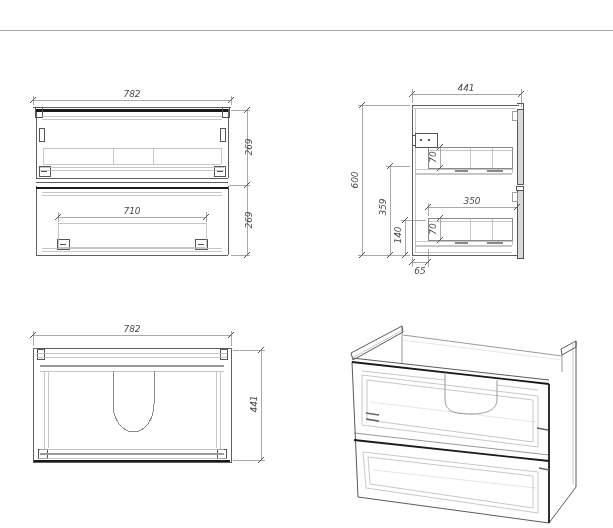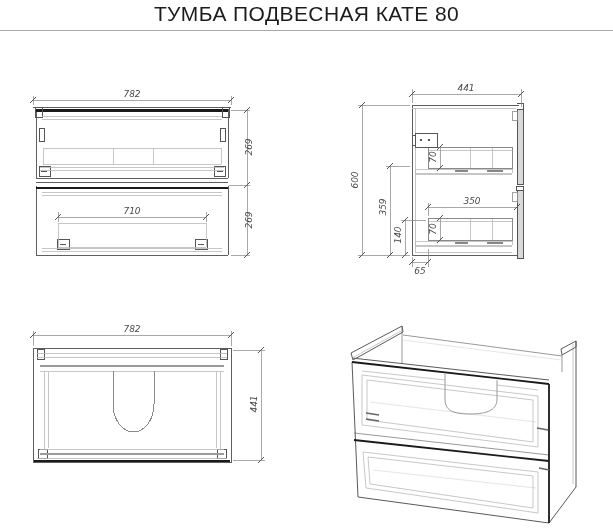--- a/index.html
+++ b/index.html
@@ -27,21 +27,20 @@
   .s-iso-l{stroke:#c2c2c2;stroke-width:0.9;fill:none;}
   .s-iso-xl{stroke:#dedede;stroke-width:0.8;fill:none;}
   .s-iso-d{stroke:#1a1a1a;stroke-width:1.8;fill:none;}
   .s-iso-m{stroke:#999;stroke-width:1;fill:none;}
   .s-iso-det{stroke:#666;stroke-width:1.4;fill:none;}
 </style>
 </head>
 <body>
 
 <div id="stage">
-  <div id="title">ТУМБА ПОДВЕСНАЯ КАТЕ 80</div>
   <div id="sep"></div>
 
   <svg width="613" height="528" viewBox="0 0 613 528">
 
     <g shape-rendering="crispEdges">
       <path class="s-out" d="M33,107 H231 M36,109 V178 M228,109 V178 M36,178 H228 M36,186 V255 M228,186 V255 M36,255 H228 M36,182 H228"></path>
       <path class="s-dark" d="M36,110.5 H228 M36,188 H228"></path>
       <path class="s-med" d="M35,107 h7 v10 h-7 z M222,107 h7 v10 h-7 z
            M39,128 h5 v13 h-5 z M220,128 h5 v13 h-5 z
            M39,166 h11 v10 h-11 z M214,166 h11 v10 h-11 z

